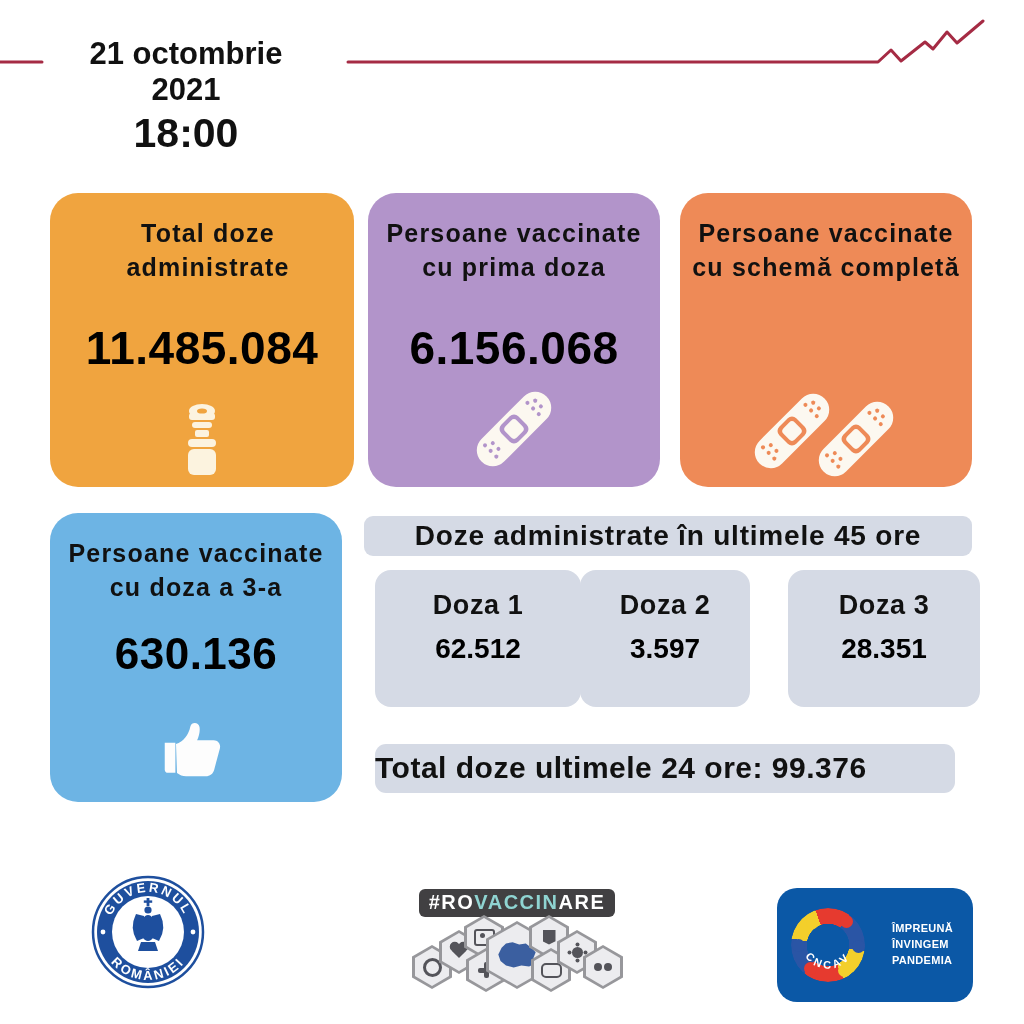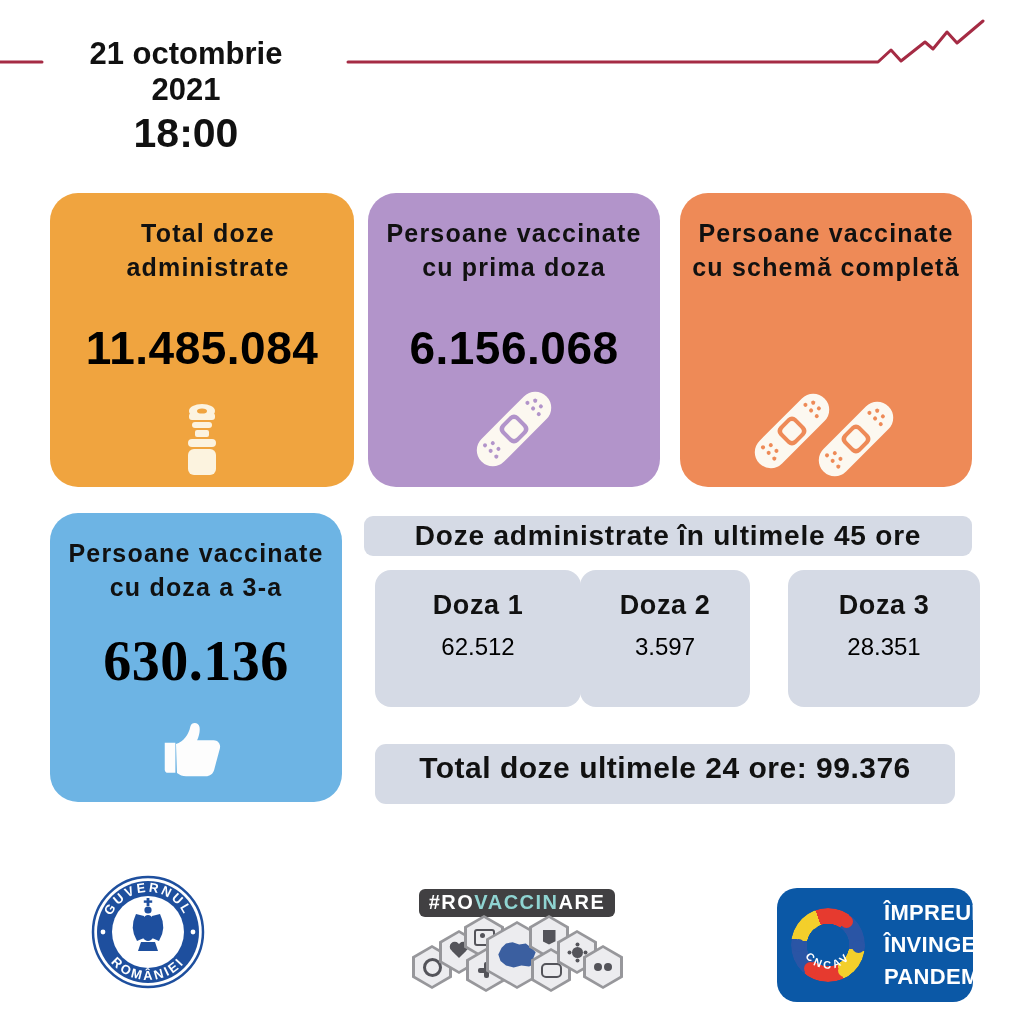--- a/index.html
+++ b/index.html
@@ -19,21 +19,21 @@
   .card{position:absolute;width:292px;height:294px;border-radius:28px;}
   .card-title{margin-top:24px;text-align:center;font-weight:bold;font-size:25px;line-height:1.35;
               color:var(--ink);letter-spacing:1.2px;white-space:pre-line;}
   .card-value{position:absolute;top:128px;left:0;width:100%;text-align:center;font-size:46px;
               font-weight:bold;color:#000;letter-spacing:0.5px;}
   .card-icon{position:absolute;bottom:8px;left:0;width:100%;display:flex;justify-content:center;}
   #card1{left:50px;top:193px;background:var(--orange);padding-left:12px;}
   #card2{left:368px;top:193px;background:var(--purple);}
   #card3{left:680px;top:193px;background:var(--coral);}
   #card4{left:50px;top:513px;background:var(--blue);height:289px;}
-  #card4 .card-value{top:116px;font-size:56px;font-family:Liberation Serif, serif;}
+  #card4 .card-value{top:116px;font-size:44px;}
 
   
   .bnd-wrap{position:relative;}
   .bandage{position:absolute;width:92px;height:32px;border-radius:16px;background:#fcf8f0;
            transform:rotate(-45deg);}
   .pad{position:absolute;left:50%;top:50%;transform:translate(-50%,-50%);width:24px;height:24px;
        border-radius:6px;}
   .pad::after{content:"";position:absolute;inset:4px;border-radius:4px;background:#fcf8f0;}
   .dots{position:absolute;width:4px;height:4px;border-radius:50%;}
   .purple .pad{background:var(--purple);}
@@ -43,23 +43,23 @@
   .dots.dl{left:12px;top:13px;} .dots.dr{right:16px;top:13px;}
 
   
   .section-header{position:absolute;left:364px;top:516px;width:608px;height:40px;background:var(--gray);
                   border-radius:9px;text-align:center;line-height:40px;font-size:28px;font-weight:bold;
                   color:var(--ink);letter-spacing:0.8px;}
   .dose-card{position:absolute;top:570px;height:137px;background:var(--gray);border-radius:16px;
              text-align:center;color:var(--ink);}
   #dose1{left:375px;width:206px;} #dose2{left:580px;width:170px;} #dose3{left:788px;width:192px;}
   .dose-label{margin-top:20px;font-size:27px;font-weight:bold;letter-spacing:0.6px;}
-  .dose-value{margin-top:12px;font-size:24px;font-weight:normal;color:#000;}
-  .total-bar{position:absolute;left:375px;top:744px;width:580px;height:60px;background:var(--gray);
-             border-radius:11px;text-align:center;line-height:48px;font-size:30px;font-weight:bold;
+  .dose-value{margin-top:12px;font-size:28px;font-weight:bold;color:#000;}
+  .total-bar{position:absolute;left:375px;top:744px;width:580px;height:49px;background:var(--gray);
+             border-radius:11px;text-align:left;line-height:48px;font-size:30px;font-weight:bold;
              color:var(--ink);letter-spacing:0.5px;}
 
   
   .gov-seal{position:absolute;left:90px;top:874px;}
   .rov{position:absolute;left:410px;top:889px;width:214px;text-align:center;}
   .rov-banner{display:inline-block;background:var(--dark);color:#fff;border-radius:6px;
               padding:2px 10px 3px;font-size:20px;font-weight:bold;letter-spacing:1.5px;}
   .rov-highlight{color:var(--teal);}
   .hexes{position:relative;margin-top:2px;height:92px;}
   .hex{position:absolute;clip-path:polygon(50% 0,100% 26%,100% 74%,50% 100%,0 74%,0 26%);
@@ -88,22 +88,22 @@
 
   .cncav-panel{position:absolute;left:777px;top:888px;width:196px;height:114px;background:var(--cncavblue);
                border-radius:20px;display:flex;align-items:center;padding:0 6px 0 8px;box-sizing:border-box;}
   .cncav-logo{position:relative;width:86px;height:86px;flex:none;}
   .cncav-ring{position:absolute;inset:6px;border-radius:50%;
               background:conic-gradient(from -20deg,#e63a2f 0 55deg,#2a55a5 55deg 120deg,#f3cf2b 120deg 175deg,#e63a2f 175deg 240deg,#2a55a5 240deg 300deg,#f3cf2b 300deg 360deg);
               -webkit-mask:radial-gradient(circle closest-side,transparent 57%,#000 58%);
               mask:radial-gradient(circle closest-side,transparent 57%,#000 58%);}
   .head{position:absolute;width:13px;height:13px;border-radius:50%;}
   .cncav-text-svg{position:absolute;inset:0;}
-  .cncav-slogan{color:#fff;font-weight:bold;font-size:22px;line-height:1.45;letter-spacing:0.3px;
-                white-space:pre-line;margin-left:13px;}
+  .cncav-slogan{color:#fff;font-weight:bold;font-size:11px;line-height:1.45;letter-spacing:0.3px;
+                white-space:pre-line;margin-left:21px;}
 </style>
 </head>
 <body>
 
 <div class="canvas">
 
   <svg class="topline" width="1024" height="100" viewBox="0 0 1024 100">
     <g stroke="#a52b44" stroke-width="3" fill="none" stroke-linejoin="round" stroke-linecap="round">
       <line x1="0" y1="62" x2="42" y2="62"></line>
       <polyline points="348,62 878,62 891,50 901,61 925,42 933,49 947,32 957,43 983,21"></polyline>

